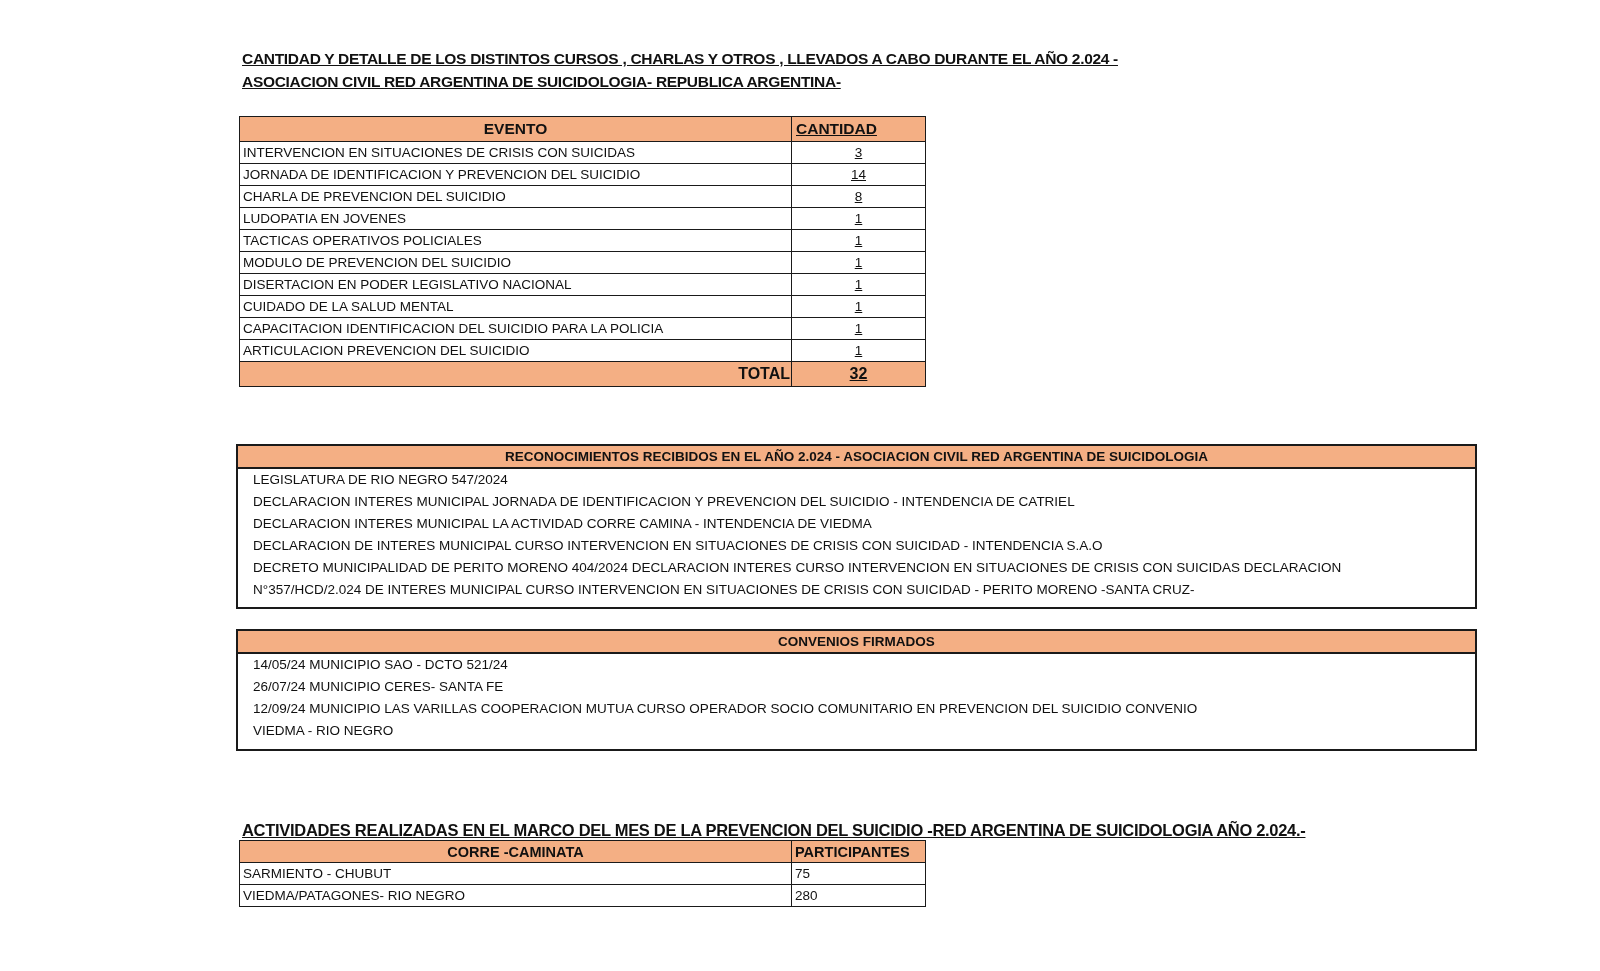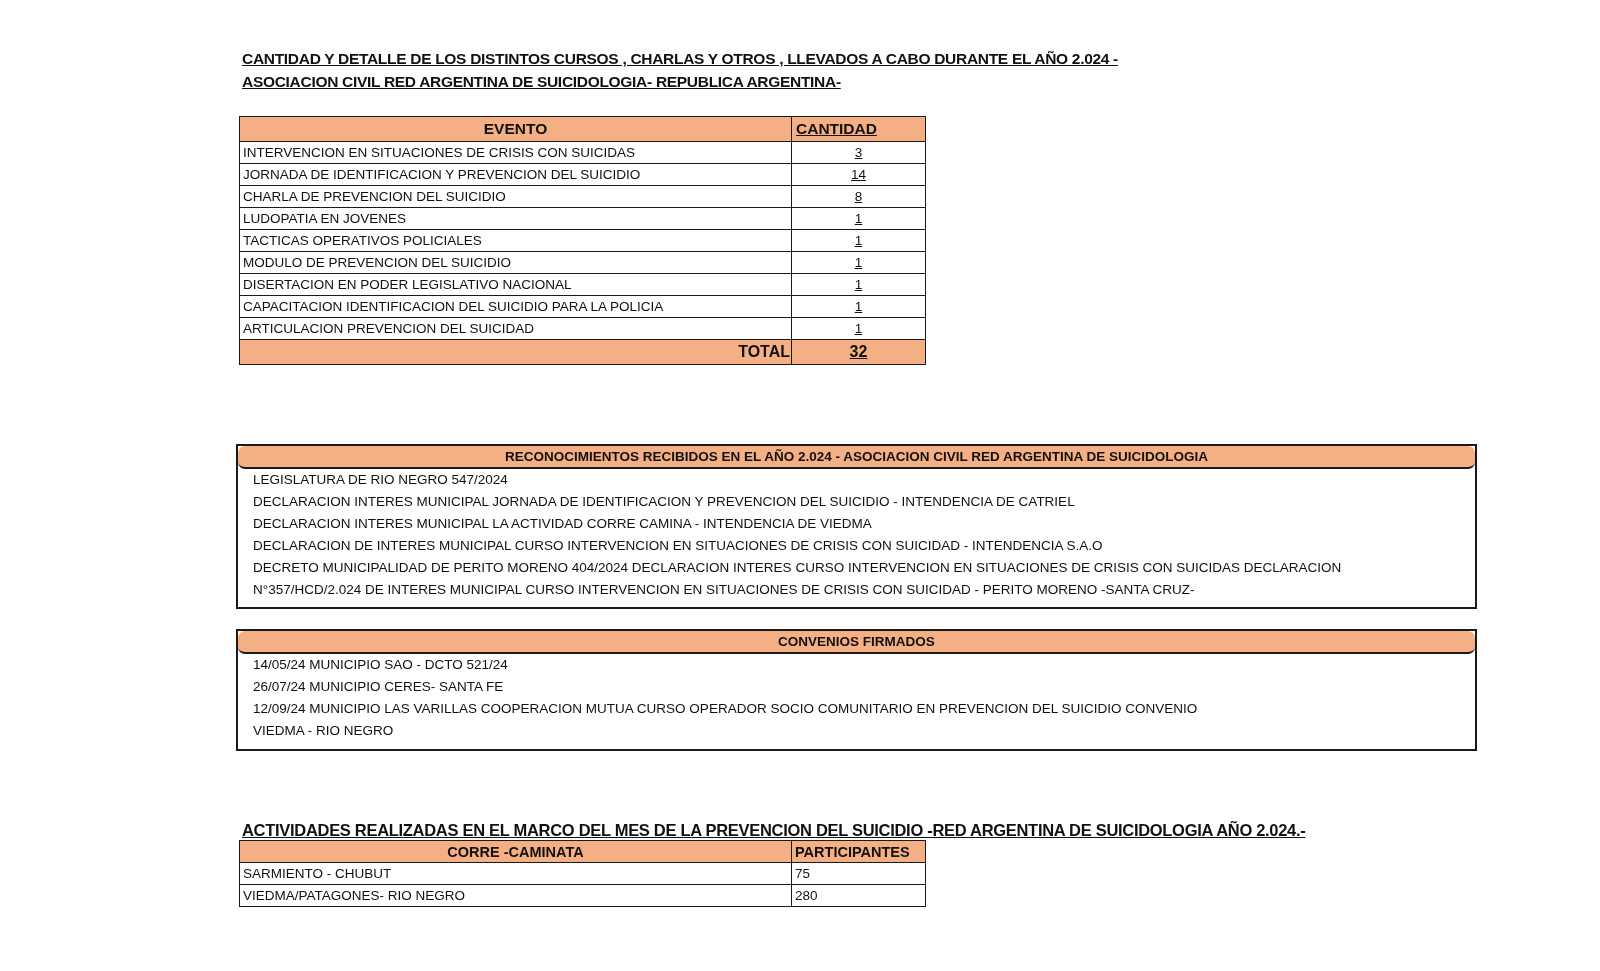--- a/index.html
+++ b/index.html
@@ -16,21 +16,21 @@
   table.grid th { background: #f4af84; font-weight: bold; font-size: 15.5px; height: 24px; }
   #events { left: 239px; top: 116px; width: 687px; }
   #events .c1 { width: 545px; }
   #events .c2 { text-align: center; text-decoration: underline; }
   #events th.c2 { text-align: left; padding-left: 4px; }
   #events tr.total td { background: #f4af84; font-weight: bold; font-size: 16px; height: 24px; margin-left: 35px; }
   #events tr.total td.c1 { text-align: right; padding-right: 1px; }
 
   .box { position: absolute; left: 236px; width: 1237px; border: 2.5px solid #1a1a1a; background: #fff; }
   .box .hdr { background: #f4af84; border-bottom: 2.5px solid #1a1a1a; font-weight: bold;
-              text-align: center; font-size: 13.5px; height: 21px; line-height: 21px; border-radius: 7px; }
+              text-align: center; font-size: 13.5px; height: 21px; line-height: 21px; }
   .box .line { font-size: 13.5px; height: 22px; line-height: 22px; padding-left: 15px; white-space: nowrap; }
   #recon { top: 444px; height: 161px; }
   #recon .line:first-of-type { margin-top: 1px; }
   #conven { top: 629px; height: 118px; }
 
   #walk { left: 239px; top: 840px; width: 687px; }
   #walk .c1 { width: 545px; }
   #walk th { height: 21px; font-size: 14.5px; }
   #walk th.c2 { text-align: left; padding-left: 3px; }
   #walk td.c2 { padding-right: 1px; }
@@ -71,25 +71,29 @@
       </tr>
     <tr>
         <td class="c1">MODULO DE PREVENCION DEL SUICIDIO</td>
         <td class="c2">1</td>
       </tr>
     <tr>
         <td class="c1">DISERTACION EN PODER LEGISLATIVO NACIONAL</td>
         <td class="c2">1</td>
       </tr>
     <tr>
+        <td class="c1">CUIDADO DE LA SALUD MENTAL</td>
+        <td class="c2">1</td>
+      </tr>
+    <tr>
         <td class="c1">CAPACITACION IDENTIFICACION DEL SUICIDIO PARA LA POLICIA</td>
         <td class="c2">1</td>
       </tr>
     <tr>
-        <td class="c1">ARTICULACION PREVENCION DEL SUICIDAD</td>
+        <td class="c1">ARTICULACION PREVENCION DEL SUICIDIO</td>
         <td class="c2">1</td>
       </tr>
     <tr class="total">
       <td class="c1">TOTAL</td>
       <td class="c2">32</td>
     </tr>
   </tbody>
 </table>
 
 <div class="box" id="recon">

